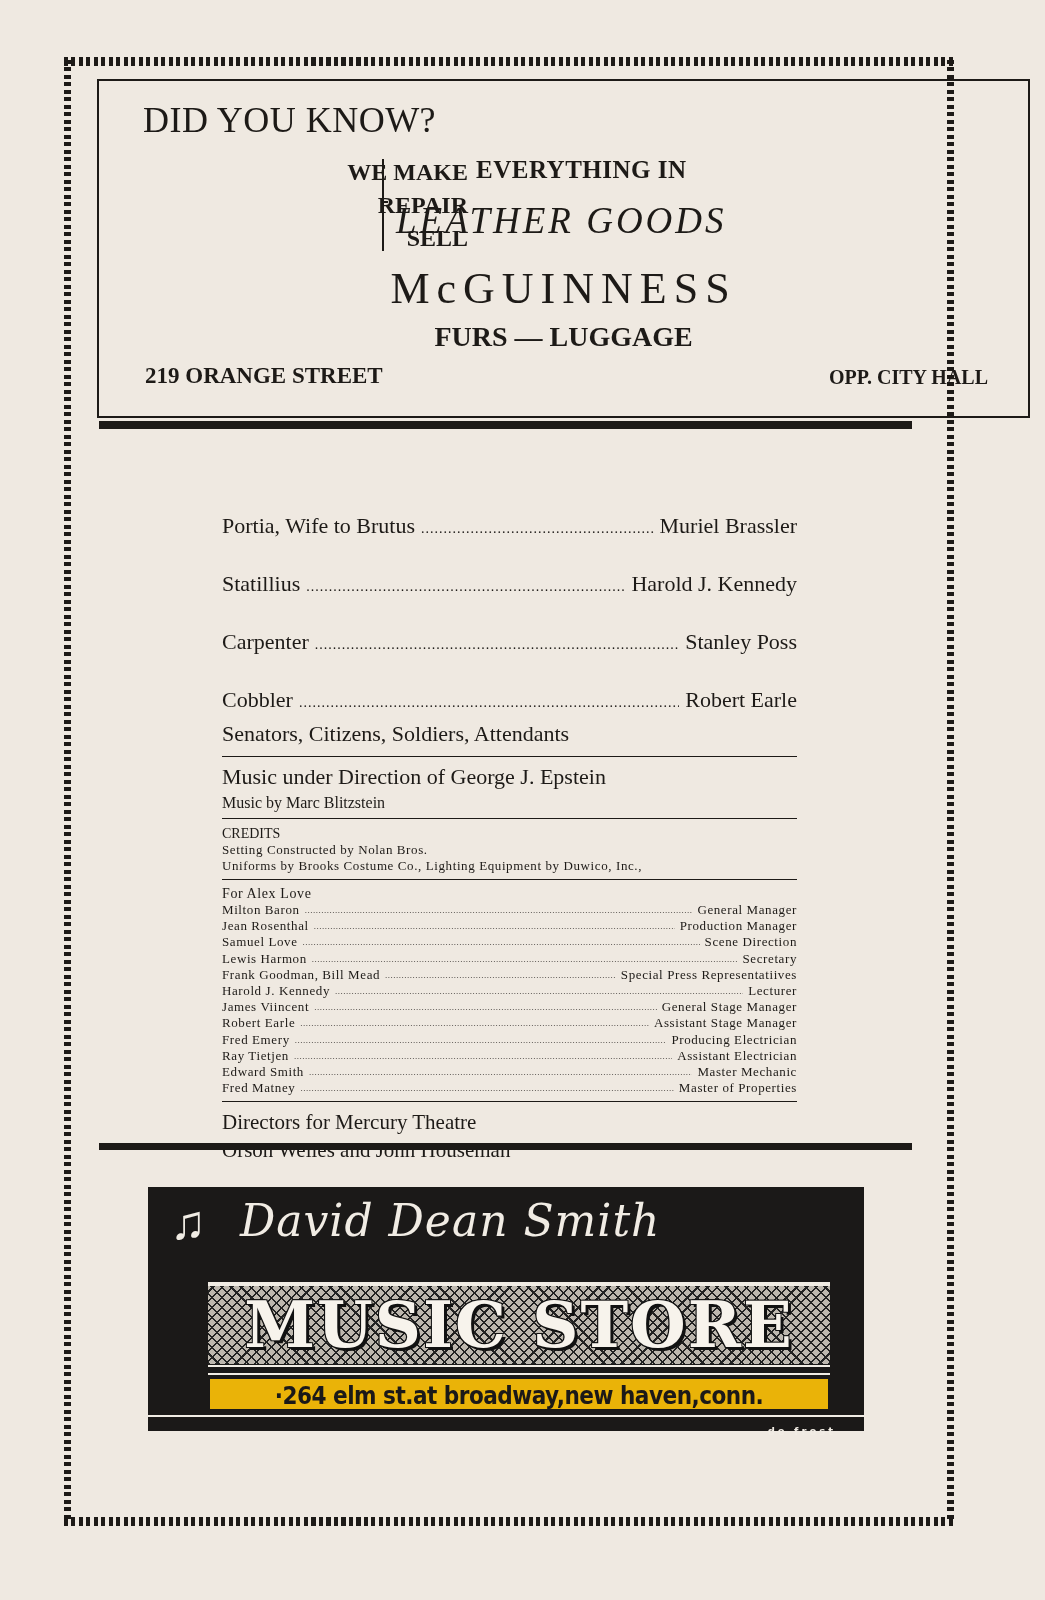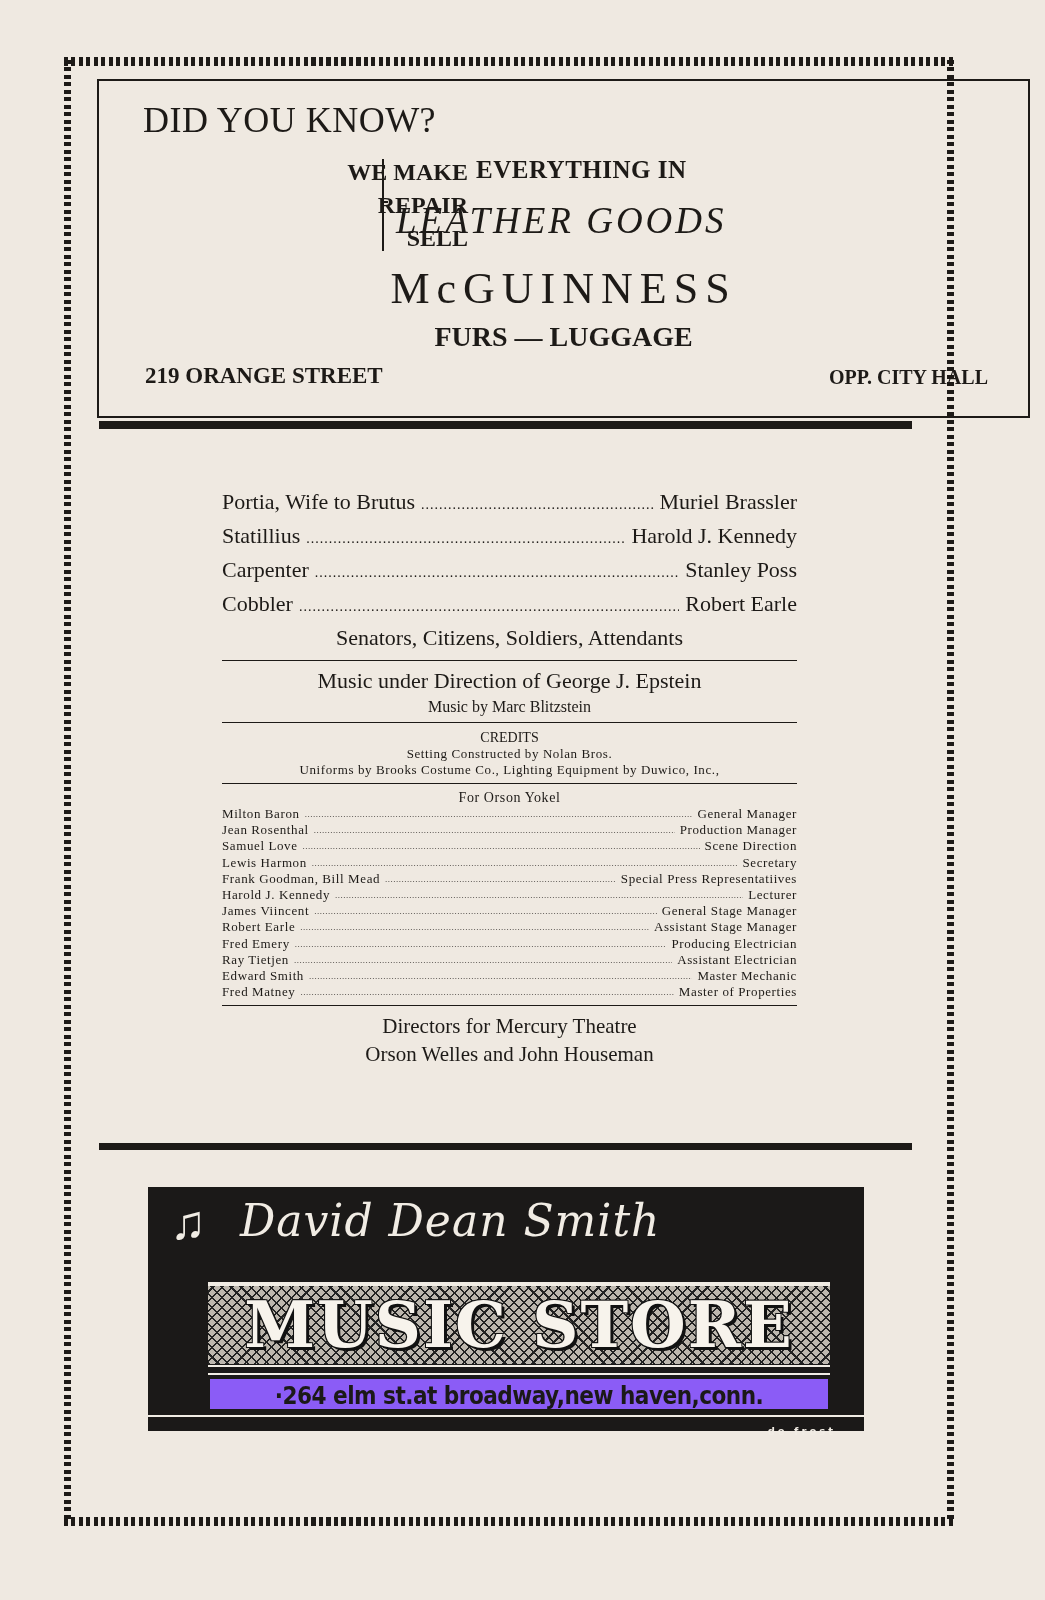--- a/index.html
+++ b/index.html
@@ -34,25 +34,25 @@
   .ad-everything { position: absolute; left: 377px; top: 75px; font-size: 25px; font-weight: bold; letter-spacing: 0.5px; }
   .ad-leather { position: absolute; left: 297px; top: 118px; font-size: 37px; font-style: italic; letter-spacing: 3px; }
   .ad-brand { position: absolute; left: 0; right: 0; top: 182px; text-align: center; font-size: 44px; letter-spacing: 7px; }
   .ad-sub { position: absolute; left: 0; right: 0; top: 240px; text-align: center; font-size: 28px; font-weight: bold; }
   .ad-address { position: absolute; left: 46px; top: 282px; font-size: 23px; font-weight: bold; }
   .ad-opp { position: absolute; right: 40px; top: 285px; font-size: 20px; font-weight: bold; }
   .rule-thick { position: absolute; left: 99px; width: 813px; height: 8px; background: #1d1a17; }
 
   
   .cast { position: absolute; left: 222px; width: 575px; }
-  .cast-row { display: flex; align-items: baseline; font-size: 22px; line-height: 31px; }
+  .cast-row { display: flex; align-items: baseline; font-size: 22px; line-height: 31px; margin-top: 24px; }
   .cast-row .role { white-space: nowrap; }
   .dots { flex: 1; overflow: hidden; white-space: nowrap; margin: 0 6px; font-size: 14px; letter-spacing: 1px; }
   .dots::after { content: "................................................................................................................................................................................................"; }
-  .center-line { text-align: center; }
+  .center-line { }
   .hrule { height: 1px; background: #1d1a17; margin: 6px 0; }
 
   .staff-row { display: flex; align-items: flex-end; font-size: 13px; line-height: 16.2px; letter-spacing: 0.6px; }
   .staff-row .dots { font-size: 9px; margin: 0 5px; letter-spacing: 0.5px; }
 
   
   .music-ad {
     position: absolute; left: 148px; top: 1187px; width: 716px; height: 244px;
     background: #1b1918; color: #f1ece4;
   }
@@ -67,21 +67,21 @@
                 repeating-linear-gradient(-45deg, #222 0 1.5px, transparent 1.5px 7px), #bdb7ae;
     border-top: 4px solid #f1ece4;
   }
   .music-title {
     position: absolute; left: 0; right: 0; top: 0; text-align: center;
     font-family: "DejaVu Serif", serif; font-weight: bold; font-size: 64px; line-height: 78px; letter-spacing: 2px;
     color: #f7f3ec; text-shadow: 3px 3px 0 #111, -1px -1px 0 #111, 1px -1px 0 #111, -1px 1px 0 #111;
   }
   .music-stripes { position: absolute; left: 60px; top: 178px; width: 622px; height: 6px; border-top: 2px solid #f1ece4; border-bottom: 2px solid #f1ece4; }
   .music-address {
-    position: absolute; left: 60px; top: 190px; width: 622px; height: 34px; background: #8b5cf6; color: #1b1918;
+    position: absolute; left: 60px; top: 190px; width: 622px; height: 34px; background: #eab308; color: #1b1918;
     font-family: "DejaVu Sans Condensed", "DejaVu Sans", sans-serif; font-weight: bold; font-size: 24px; line-height: 34px;
     text-align: center; letter-spacing: -0.5px; box-sizing: border-box; border: 2px solid #1b1918;
   }
   .music-bottom-line { position: absolute; left: 0; right: 0; top: 228px; height: 2px; background: #f1ece4; }
   .music-signature { position: absolute; right: 28px; top: 229px; font-size: 10px; letter-spacing: 3px; color: #f1ece4; font-family: "DejaVu Sans", sans-serif; font-weight: bold; margin-top: 10px; }
 </style>
 </head>
 <body>
 
 <div class="page-border-top"></div>
@@ -129,21 +129,21 @@
   </div>
   <div class="center-line" style="font-size:22px; line-height:31px;">Senators, Citizens, Soldiers, Attendants</div>
   <div class="hrule" style="margin-top:7px;"></div>
   <div class="center-line" style="font-size:22px; line-height:28px;">Music under Direction of George J. Epstein</div>
   <div class="center-line" style="font-size:16px; line-height:24px;">Music by Marc Blitzstein</div>
   <div class="hrule" style="margin-top:3px;"></div>
   <div class="center-line" style="font-size:14px; line-height:17px;">CREDITS</div>
   <div class="center-line" style="font-size:13px; line-height:16px; letter-spacing:0.6px;">Setting Constructed by Nolan Bros.</div>
   <div class="center-line" style="font-size:13px; line-height:16px; letter-spacing:0.6px;">Uniforms by Brooks Costume Co., Lighting Equipment by Duwico, Inc.,</div>
   <div class="hrule" style="margin-top:5px;"></div>
-  <div class="center-line" style="font-size:14px; line-height:16px; letter-spacing:0.6px;">For Orson Yokel</div>
+  <div class="center-line" style="font-size:14px; line-height:16px; letter-spacing:0.6px;">For Alex Love</div>
 
   <div class="staff-row">
       <span class="role">Milton Baron</span>
       <span class="dots"></span>
       <span>General Manager</span>
     </div>
   <div class="staff-row">
       <span class="role">Jean Rosenthal</span>
       <span class="dots"></span>
       <span>Production Manager</span>

